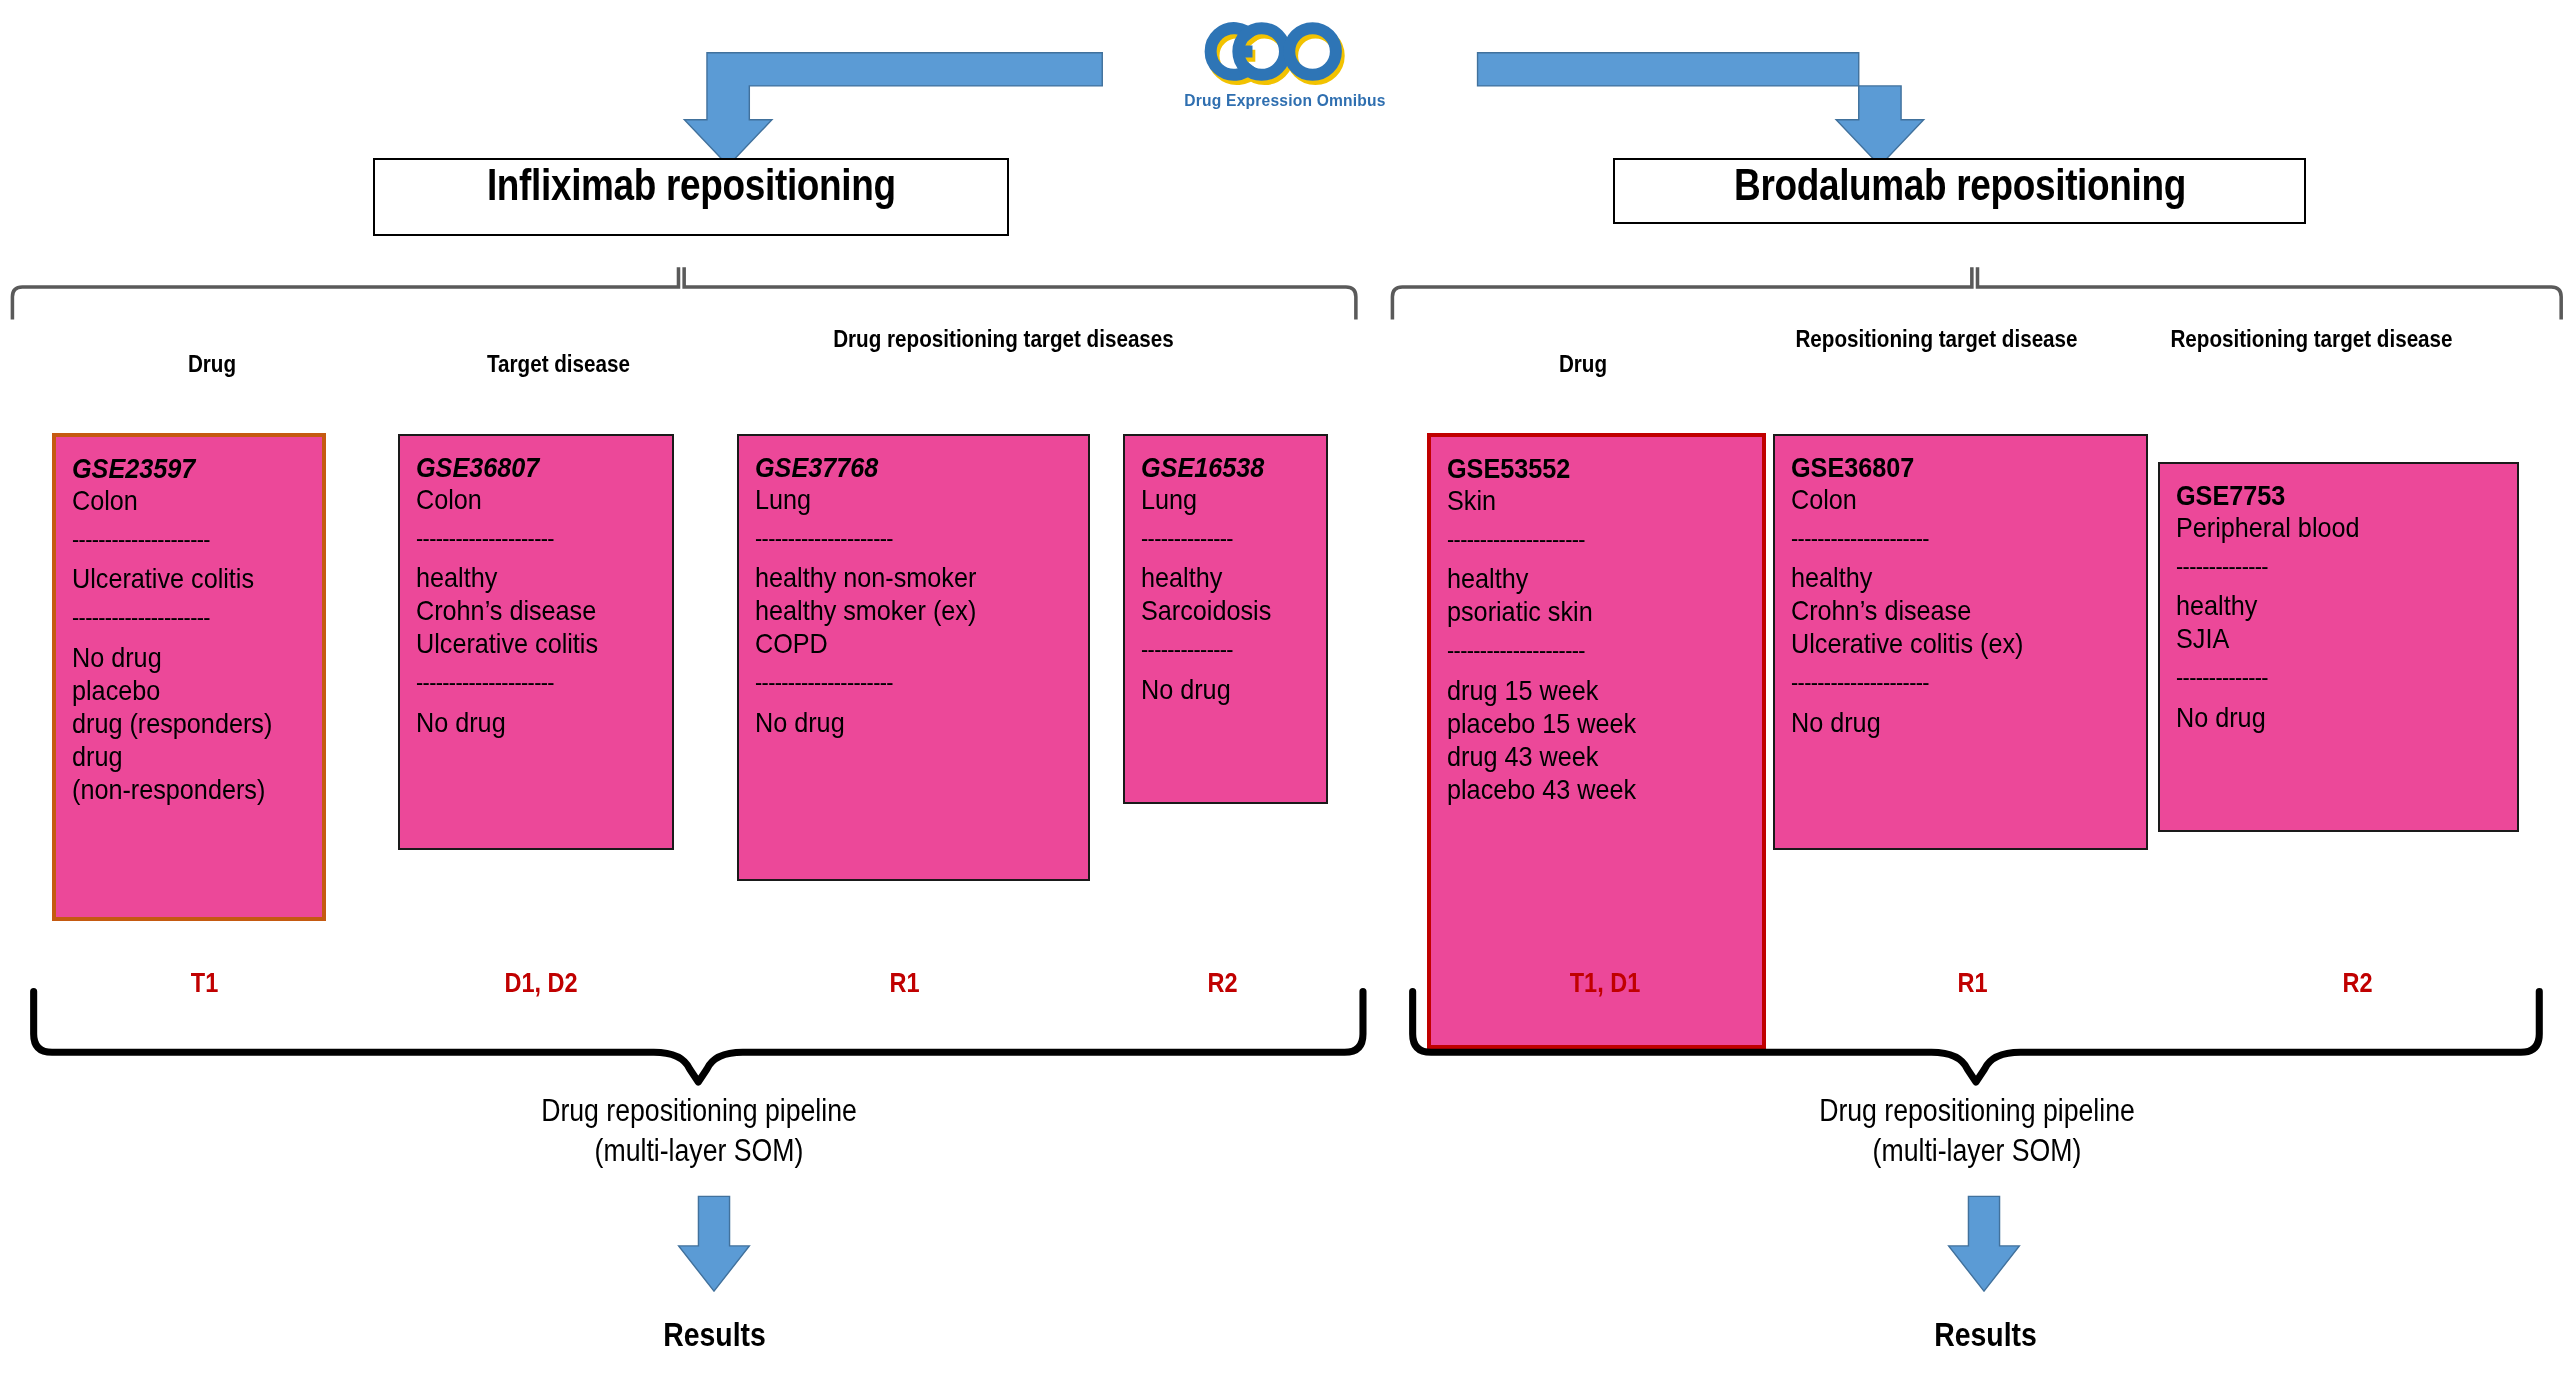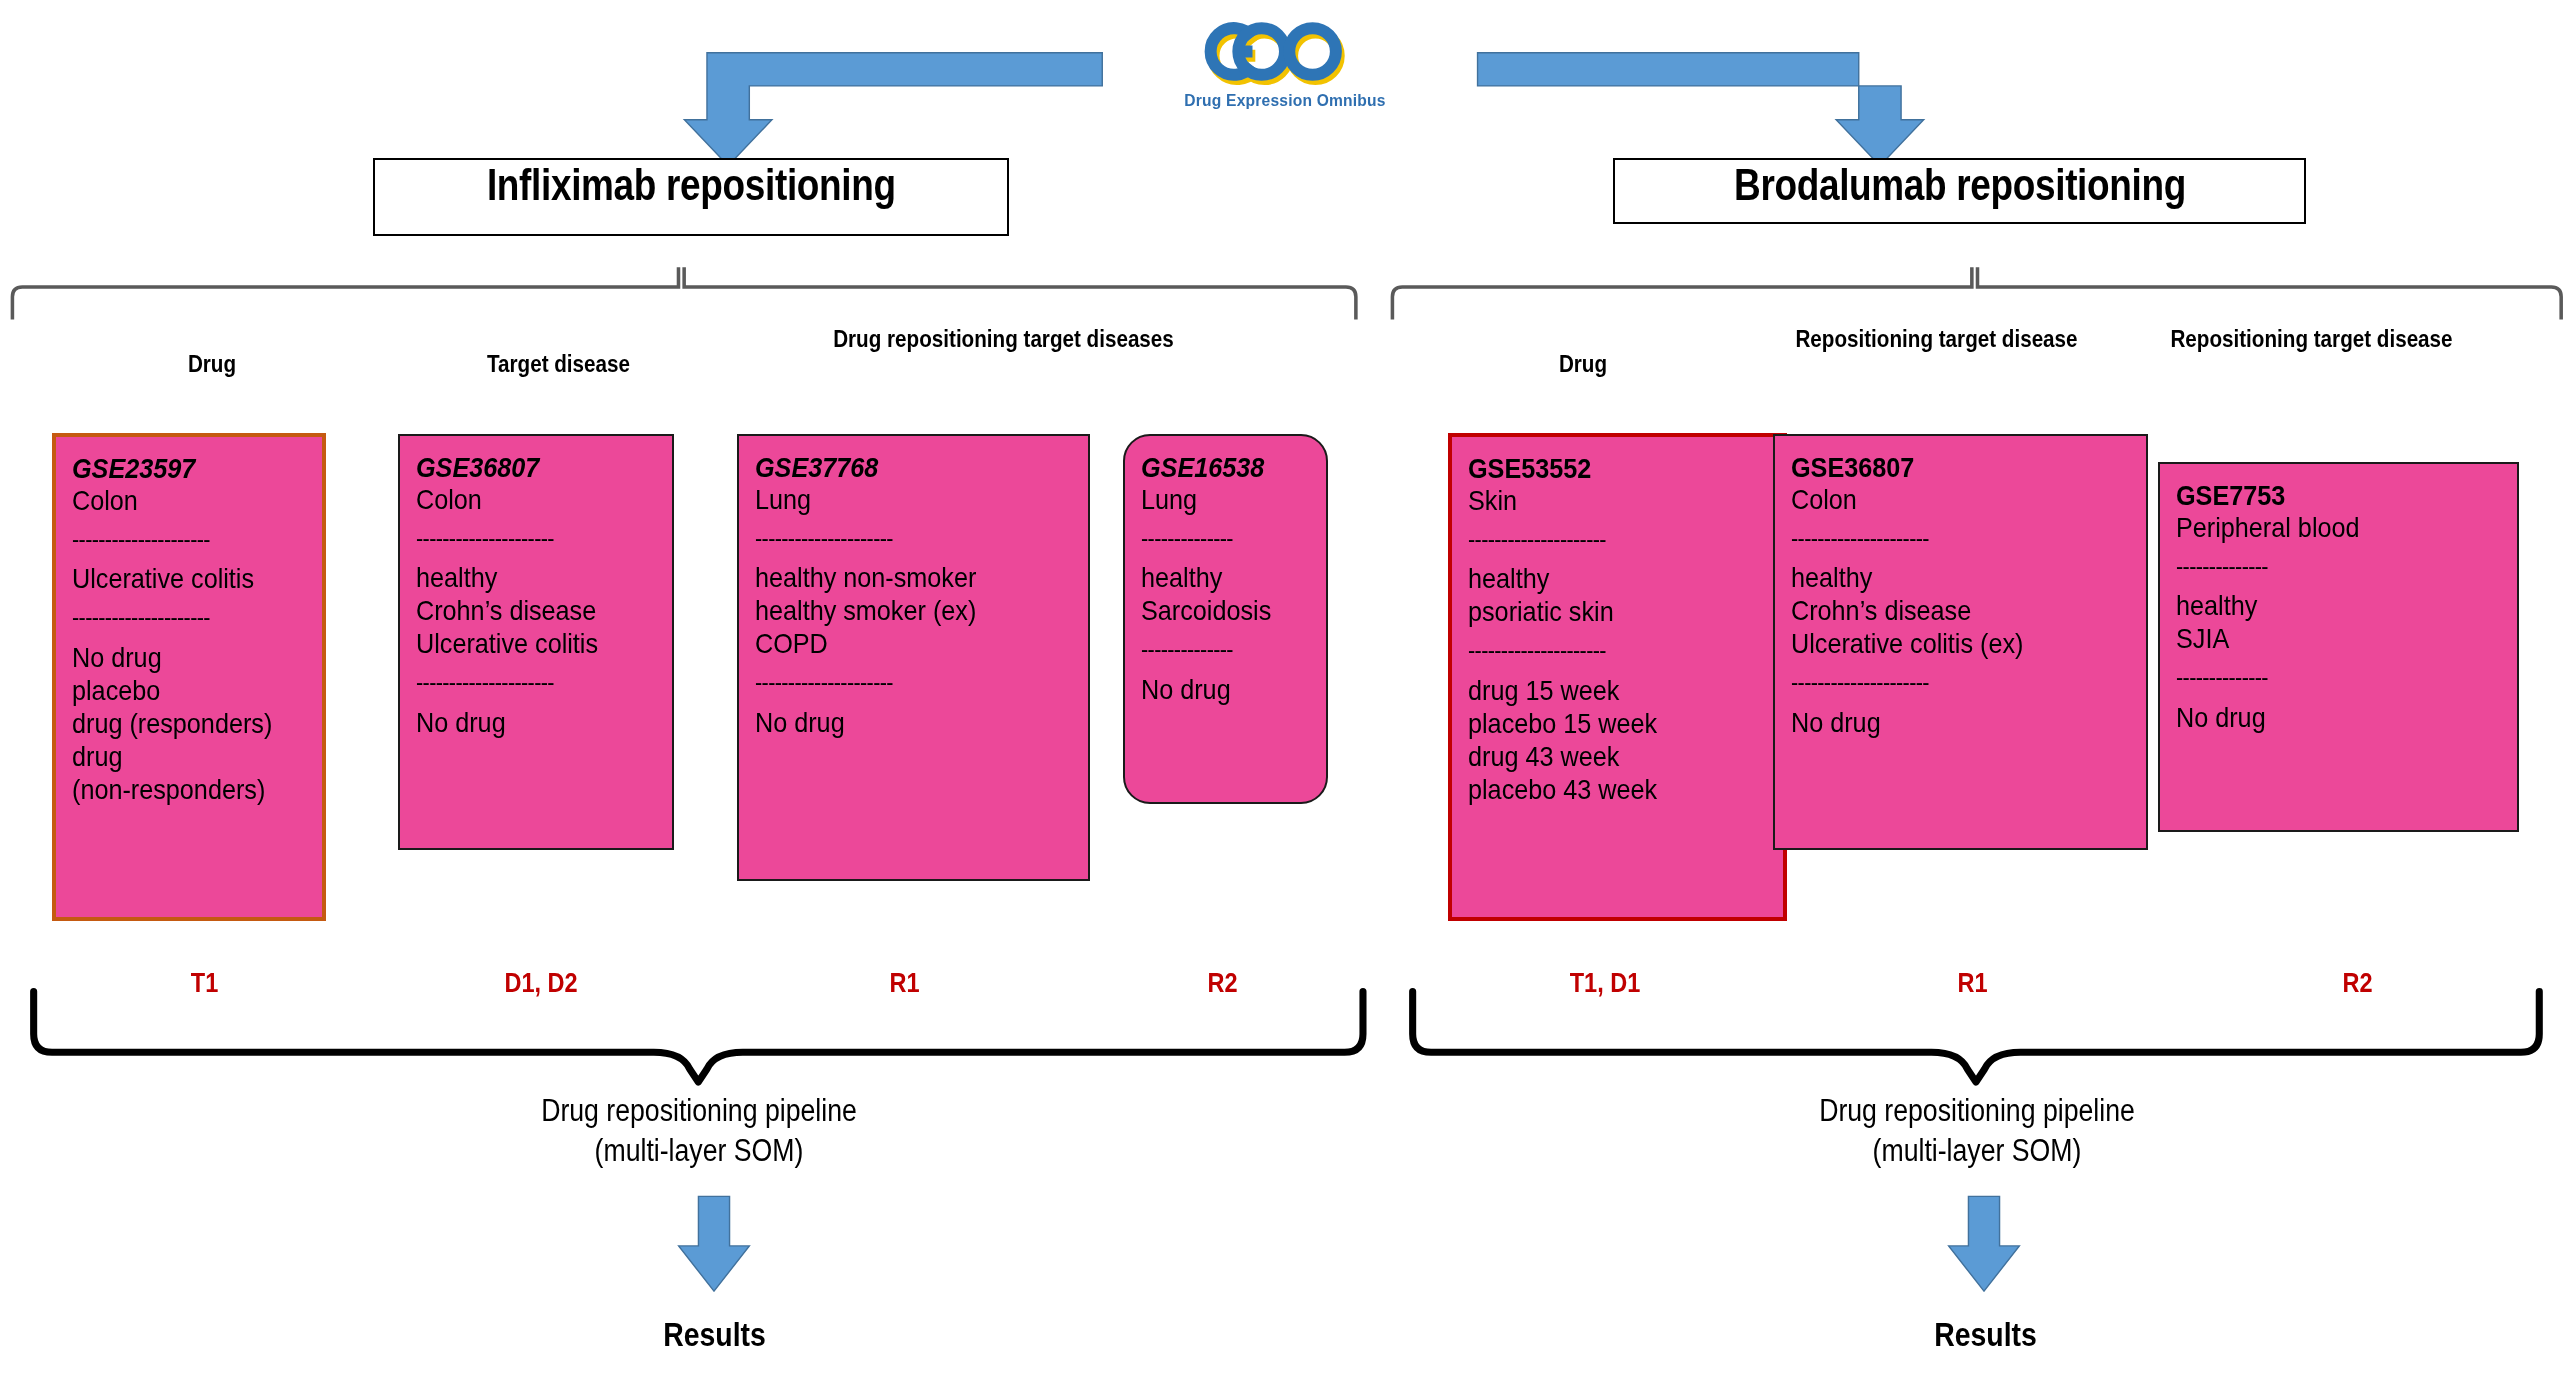--- a/index.html
+++ b/index.html
@@ -124,31 +124,31 @@
   <div class="ds-id ital">GSE37768</div>
   <div class="ds-line">Lung</div>
   <div class="ds-sep">---------------------</div>
   <div class="ds-line">healthy non-smoker</div>
   <div class="ds-line">healthy smoker (ex)</div>
   <div class="ds-line">COPD</div>
   <div class="ds-sep">---------------------</div>
   <div class="ds-line">No drug</div>
 </div>
 
-<div class="abs ds-box" style="left:1123px;top:434px;width:205px;height:370px;border-radius:27px;">
+<div class="abs ds-box" style="left:1123px;top:434px;width:205px;height:370px;">
   <div class="ds-id ital">GSE16538</div>
   <div class="ds-line">Lung</div>
   <div class="ds-sep">--------------</div>
   <div class="ds-line">healthy</div>
   <div class="ds-line">Sarcoidosis</div>
   <div class="ds-sep">--------------</div>
   <div class="ds-line">No drug</div>
 </div>
 
-<div class="abs ds-box red" style="left:1427px;top:433px;width:339px;height:488px;margin-left:21px;">
+<div class="abs ds-box red" style="left:1427px;top:433px;width:339px;height:616px;">
   <div class="ds-id">GSE53552</div>
   <div class="ds-line">Skin</div>
   <div class="ds-sep">---------------------</div>
   <div class="ds-line">healthy</div>
   <div class="ds-line">psoriatic skin</div>
   <div class="ds-sep">---------------------</div>
   <div class="ds-line">drug 15 week</div>
   <div class="ds-line">placebo 15 week</div>
   <div class="ds-line">drug 43 week</div>
   <div class="ds-line">placebo 43 week</div>

